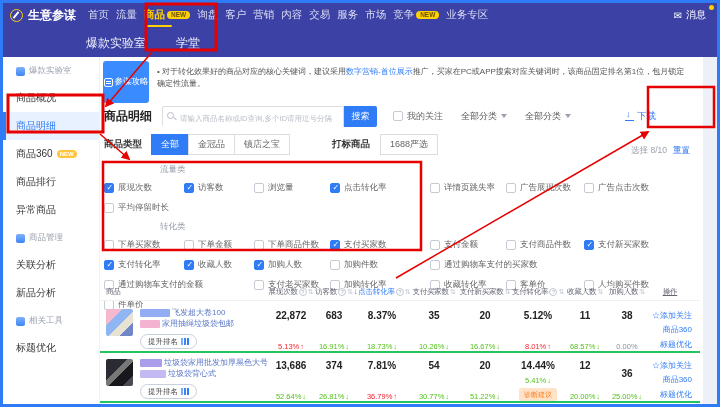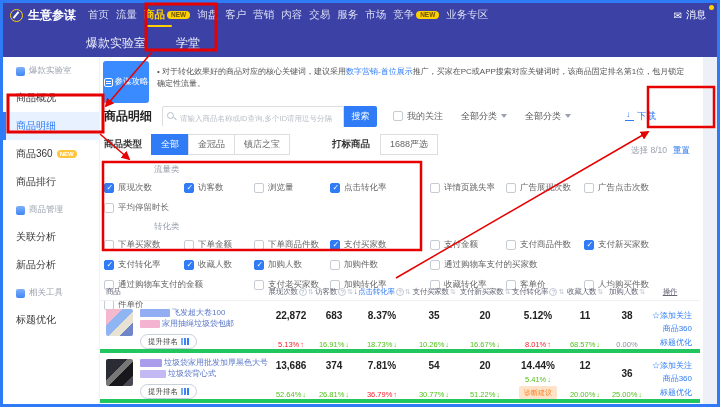--- a/index.html
+++ b/index.html
@@ -70,40 +70,40 @@
 
   .type-row { position:absolute; left:4px; top:77px; display:flex; align-items:center; }
   .row-label { font-size:9.5px; color:#333; font-weight:bold; margin-right:10px; }
   .seg { display:flex; }
   .seg-btn { border:1px solid #ddd; background:#fff; color:#666; font-size:9px; padding:3px 9px; cursor:pointer; margin-left:-1px; }
   .seg-btn.selected { background:#2f7cf6; border-color:#2f7cf6; color:#fff; }
   .tag-label { margin-left:42px; }
   .tag-btn { border:1px solid #ddd; background:#fff; color:#666; font-size:9px; padding:3px 9px; cursor:pointer; }
 
   .metric-area { position:absolute; left:4px; top:100px; width:520px; }
-  .metric-group-label { font-size:8.5px; color:#9aa0ad; margin:7px 2px 6px;padding-left:48px; }
+  .metric-group-label { font-size:8.5px; color:#9aa0ad; margin:7px 8px 6px;padding-left:48px; }
   .metric-grid { display:grid; grid-template-columns:80px 70px 76px 100px 76px 78px 1fr; row-gap:8px; }
   .metric-item { display:flex; align-items:center; gap:4px; font-size:8.5px; color:#666; cursor:pointer; white-space:nowrap; }
   .cb { width:10px; height:10px; border:1px solid #c6cbd4; border-radius:2px; background:#fff; flex:0 0 auto; position:relative; }
   .cb.checked { background:#2f7cf6; border-color:#2f7cf6; }
   .cb.checked::after { content:"✓"; position:absolute; left:1.5px; top:-1.5px; color:#fff; font-size:8px; }
   .selected-info { position:absolute; right:10px; top:88px; font-size:8.5px; color:#9aa0ad; display:flex; gap:6px; }
   .reset-link { color:#2f7cf6; cursor:pointer; }
 
   
   .thead { position:absolute; left:0; top:226px; width:600px; height:18px; display:flex; align-items:center; border-bottom:1px solid #f0f1f4; font-size:7.5px; color:#667; }
   .th { display:flex; align-items:center; justify-content:center; gap:1px; white-space:nowrap; letter-spacing:-0.2px; }
   .th.first { justify-content:flex-start; padding-left:6px; }
   .th.last { justify-content:center; padding-right:8px;text-decoration:underline; }
   .th.sorted { color:#2f7cf6; }
   .sort-glyph { color:#c3c8d2; font-size:7px; }
   .sorted-arrow { color:#2f7cf6; font-size:8px; font-weight:bold; }
   .help-circle { width:8px; height:8px; border:1px solid #c3c8d2; border-radius:50%; color:#a7adbb; font-size:5.5px; display:flex; align-items:center; justify-content:center; cursor:pointer; flex:0 0 auto; }
   .tbody { position:absolute; left:0; top:246px; width:600px; }
-  .trow { display:flex; height:50px; border-bottom:4px solid #22c55e; }
+  .trow { display:flex; height:50px; border-bottom:2px solid #22c55e; }
   .td { display:flex; flex-direction:column; align-items:center; justify-content:space-between; padding-top:7px; }
   .prod-cell { position:relative; padding:5px 0 0 6px; }
   .thumb { position:absolute; left:6px; top:6px; width:27px; height:27px; border-radius:2px; }
   .thumb.t1 { background:linear-gradient(135deg,#f4b8cf 0 30%,#8fb6f2 30% 55%,#e8e2d2 55% 75%,#6f86c9 75%); }
   .thumb.t2 { background:linear-gradient(135deg,#2b2b33 0 40%,#777 40% 55%,#17171c 55% 80%,#4a4a55 80%); }
   .prod-titles { margin-left:34px; line-height:1.35; }
   .prod-line { font-size:8px; color:#5a78c8; cursor:pointer; white-space:nowrap; overflow:hidden; }
   .censor { display:inline-block; height:8px; border-radius:1px; margin-right:2px; vertical-align:middle; opacity:.85; }
   .rank-btn { display:inline-flex; align-items:center; gap:3px; margin:3px 0 0 34px; border:1px solid #c9cfdb; border-radius:9px; padding:1.5px 7px; font-size:7.5px; color:#444; cursor:pointer; background:#fff; width:max-content; }
   .bars-icon { display:inline-block; width:8px; height:7px; background:linear-gradient(90deg,#7aa9f7 0 2px,transparent 2px 3px,#3f86f5 3px 5px,transparent 5px 6px,#2f7cf6 6px 8px); }
@@ -192,20 +192,23 @@
     <div class="side-item selected">
       <span>商品明细</span>
     </div>
     <div class="side-item">
       <span>商品360</span>
       <span class="side-badge">NEW</span>
     </div>
     <div class="side-item">
       <span>商品排行</span>
     </div>
+    <div class="side-item">
+      <span>异常商品</span>
+    </div>
     <div class="side-group">
       <span class="side-icon"></span>
       <span>商品管理</span>
     </div>
     <div class="side-item">
       <span>关联分析</span>
     </div>
     <div class="side-item">
       <span>新品分析</span>
     </div>

